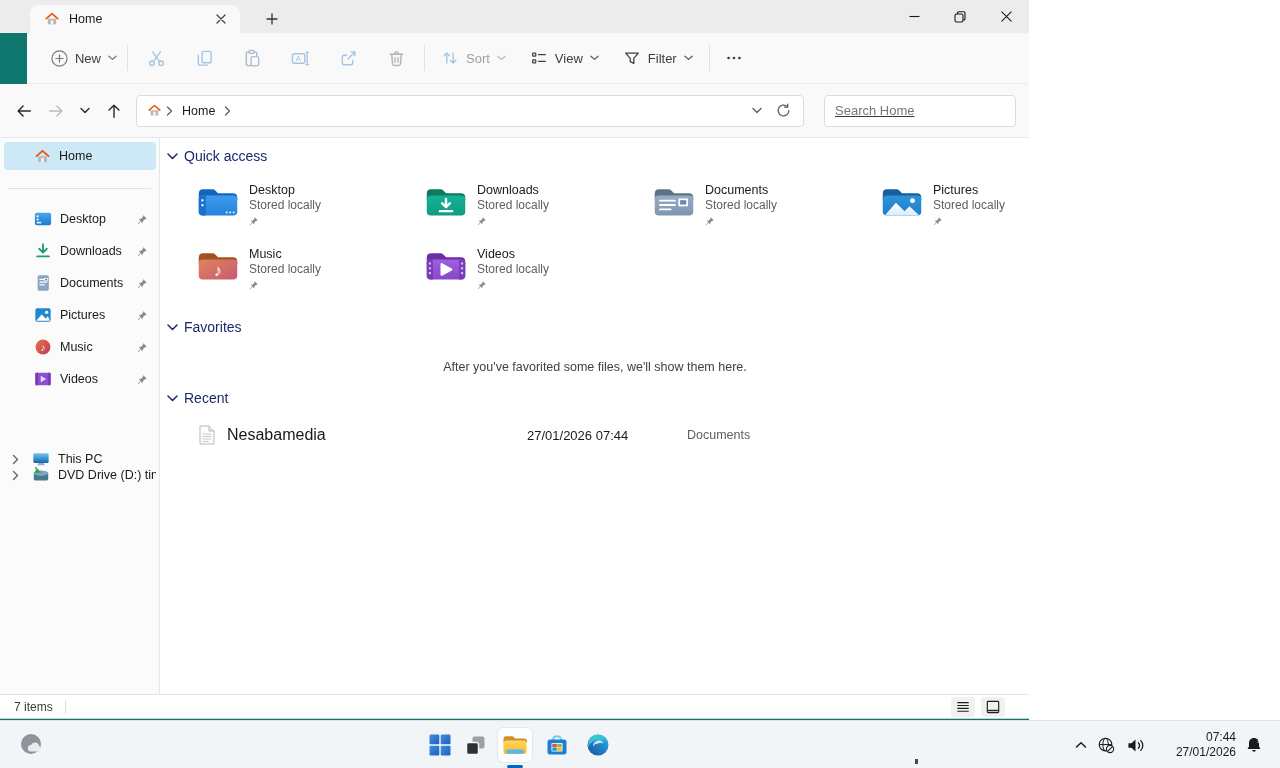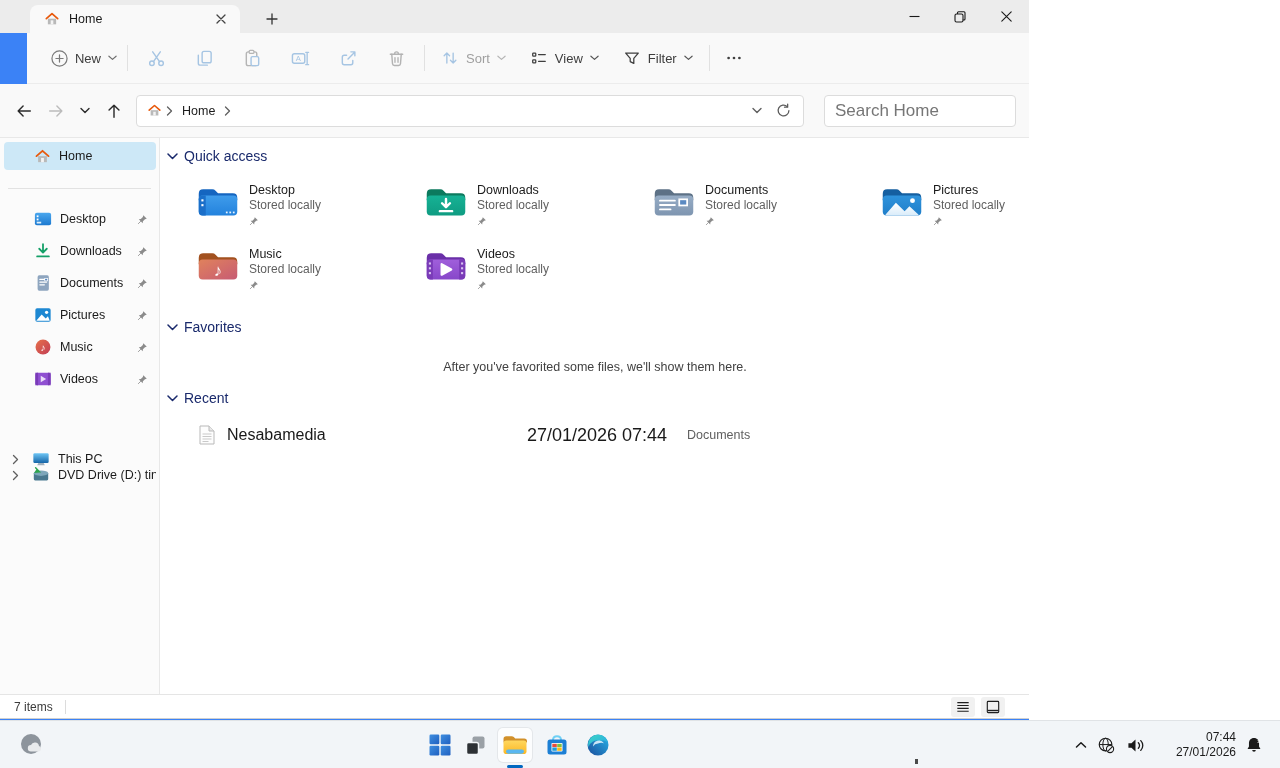--- a/index.html
+++ b/index.html
@@ -1,21 +1,21 @@
 <!DOCTYPE html>
 <html><head>
 <meta charset="utf-8">
 <style>
   * { margin:0; padding:0; box-sizing:border-box; }
   html,body { width:1280px; height:768px; overflow:hidden; }
   body { font-family:"Liberation Sans","DejaVu Sans",sans-serif; font-size:12.5px; color:#1b1b1b; background:#fff; position:relative; }
   #screen { position:absolute; inset:0; }
 
   
-  .window { position:absolute; left:0; top:0; width:1029px; height:720px; background:#3b82f6; }
+  .window { position:absolute; left:0; top:0; width:1029px; height:720px; background:#0f766e; }
   .titlebar { position:absolute; left:0; top:0; right:0; height:33px; background:#ececec; }
   .tab { position:absolute; left:30px; top:5px; width:210px; height:28px; background:#f9f9f9; border-radius:8px 8px 0 0; display:flex; align-items:center; padding:0 8px 0 14px; }
   .tab-title { margin-left:9px; flex:1; font-size:12.5px; color:#1b1b1b; }
   .tab-close { width:22px; height:22px; display:flex; align-items:center; justify-content:center; border-radius:4px; }
   .newtab-btn { position:absolute; left:258px; top:7px; width:28px; height:24px; display:flex; align-items:center; justify-content:center; border-radius:4px; }
   .win-controls { position:absolute; right:0; top:0; height:33px; display:flex; }
   .win-btn { width:46px; height:33px; display:flex; align-items:center; justify-content:center; }
 
   .toolbar { position:absolute; left:0; top:33px; right:0; height:51px; background:#f9f9f9; display:flex; align-items:center; padding-left:18px; border-bottom:1px solid #ececec;margin-left:27px; }
   .tb-sep { width:1px; height:26px; background:#e1e1e1; margin:0 4px; }
@@ -28,21 +28,21 @@
   .tb-more { width:40px; }
 
   .addressbar { position:absolute; left:0; top:84px; right:0; height:54px; background:#f9f9f9; display:flex; align-items:center; padding:0 13px 0 8px; border-bottom:1px solid #e8e8e8; }
   .nav-btn { width:32px; height:32px; display:flex; align-items:center; justify-content:center; border-radius:4px; }
   .nav-btn.narrow { width:26px; }
   .crumb-box { flex:1; height:32px; margin-left:6px; margin-right:20px; background:#fff; border:1px solid #dcdcdc; border-radius:4px; display:flex; align-items:center; padding:0 6px 0 10px; }
   .crumb-item { display:flex; align-items:center; padding:0 5px; height:24px; border-radius:3px; font-size:12.5px; color:#1b1b1b; }
   .crumb-spacer { flex:1; }
   .crumb-tools { display:flex; align-items:center; gap:14px; padding-right:6px; }
   .search-box { width:192px; height:32px; background:#fff; border:1px solid #dcdcdc; border-radius:4px; display:flex; align-items:center; padding:0 8px 0 10px; }
-  .search-box input { flex:1; border:none; outline:none; font-family:inherit; font-size:17px; color:#3a3a3a; background:transparent; }
+  .search-box input { flex:1; border:none; outline:none; font-family:inherit; font-size:13px; color:#3a3a3a; background:transparent;text-decoration:underline; }
   .search-box input::placeholder { color:#767676; }
 
   
   .main { position:absolute; left:0; top:138px; right:0; height:556px; background:#fff; }
   .sidebar { position:absolute; left:0; top:0; width:160px; height:100%; background:#fbfbfb; border-right:1px solid #e8e8e8; overflow:hidden; }
   .side-item { position:absolute; left:4px; width:152px; height:28px; display:flex; align-items:center; border-radius:4px; }
   .side-item .icon18 { margin-left:30px; }
   .side-item.with-chevron .icon18 { margin-left:6px; }
   .side-label { margin-left:8px; font-size:12.5px; color:#1b1b1b; white-space:nowrap; flex:1; overflow:hidden; }
   .side-item.selected { background:#cde8f7; }
@@ -58,21 +58,21 @@
   .tile-icon { width:42px; height:35px; margin-top:2px; flex-shrink:0; }
   .tile-text { margin-left:10px; display:flex; flex-direction:column; }
   .tile-name { font-size:12.5px; color:#1b1b1b; line-height:16px; }
   .tile-sub { font-size:12px; color:#5f5f5f; line-height:15px; }
   .tile-pin { margin-top:3px; }
 
   .fav-empty { position:absolute; left:0; right:0; text-align:center; color:#414141; font-size:12.5px; }
 
   .recent-row { position:absolute; left:20px; right:20px; height:28px; display:flex; align-items:center; border-radius:3px; }
   .recent-name { margin-left:12px; width:300px; font-size:16px; color:#191919; }
-  .recent-date { width:160px; font-size:18px; color:#191919; }
+  .recent-date { width:160px; font-size:13px; color:#191919; }
   .recent-loc { font-size:12.5px; color:#5f5f5f; }
 
   .statusbar { position:absolute; left:0; top:694px; right:0; height:25px; background:#fff; border-top:1px solid #e5e5e5; border-bottom:1px solid #cfcfcf; display:flex; align-items:center; padding:0 24px 0 14px; }
   .status-count { font-size:12px; color:#3b3b3b; }
   .status-sep { width:1px; height:14px; background:#dcdcdc; margin-left:12px; }
   .status-spacer { flex:1; }
   .sb-view-btn { width:24px; height:20px; display:flex; align-items:center; justify-content:center; background:#f1f1f1; border-radius:3px; margin-left:6px; }
 
   
   .taskbar { position:absolute; left:0; top:720px; width:1280px; height:48px; background:#f2f5f8; border-top:1px solid #e0e3e6; }

